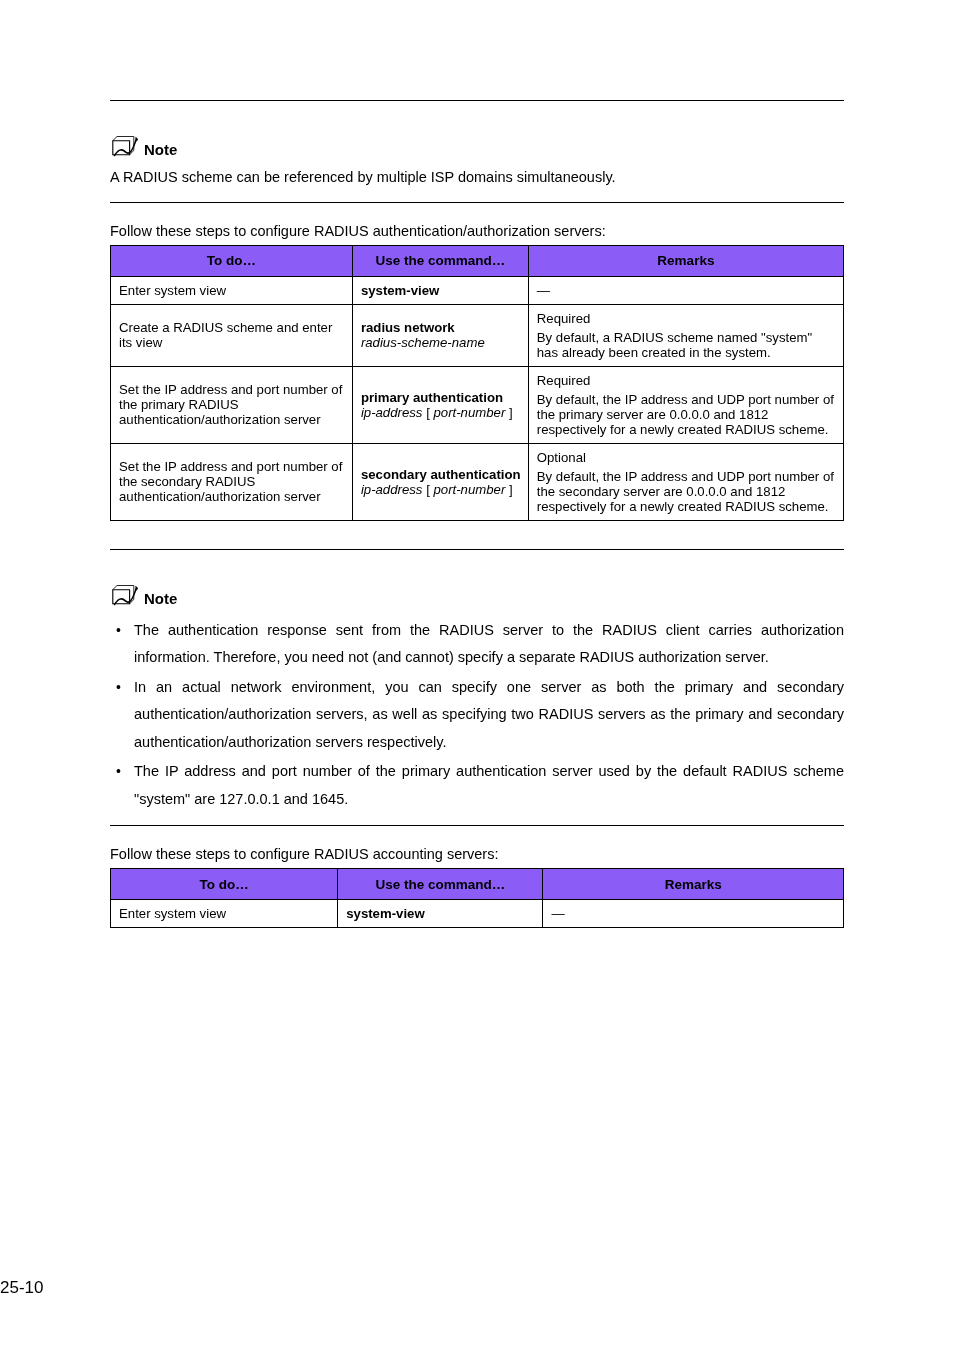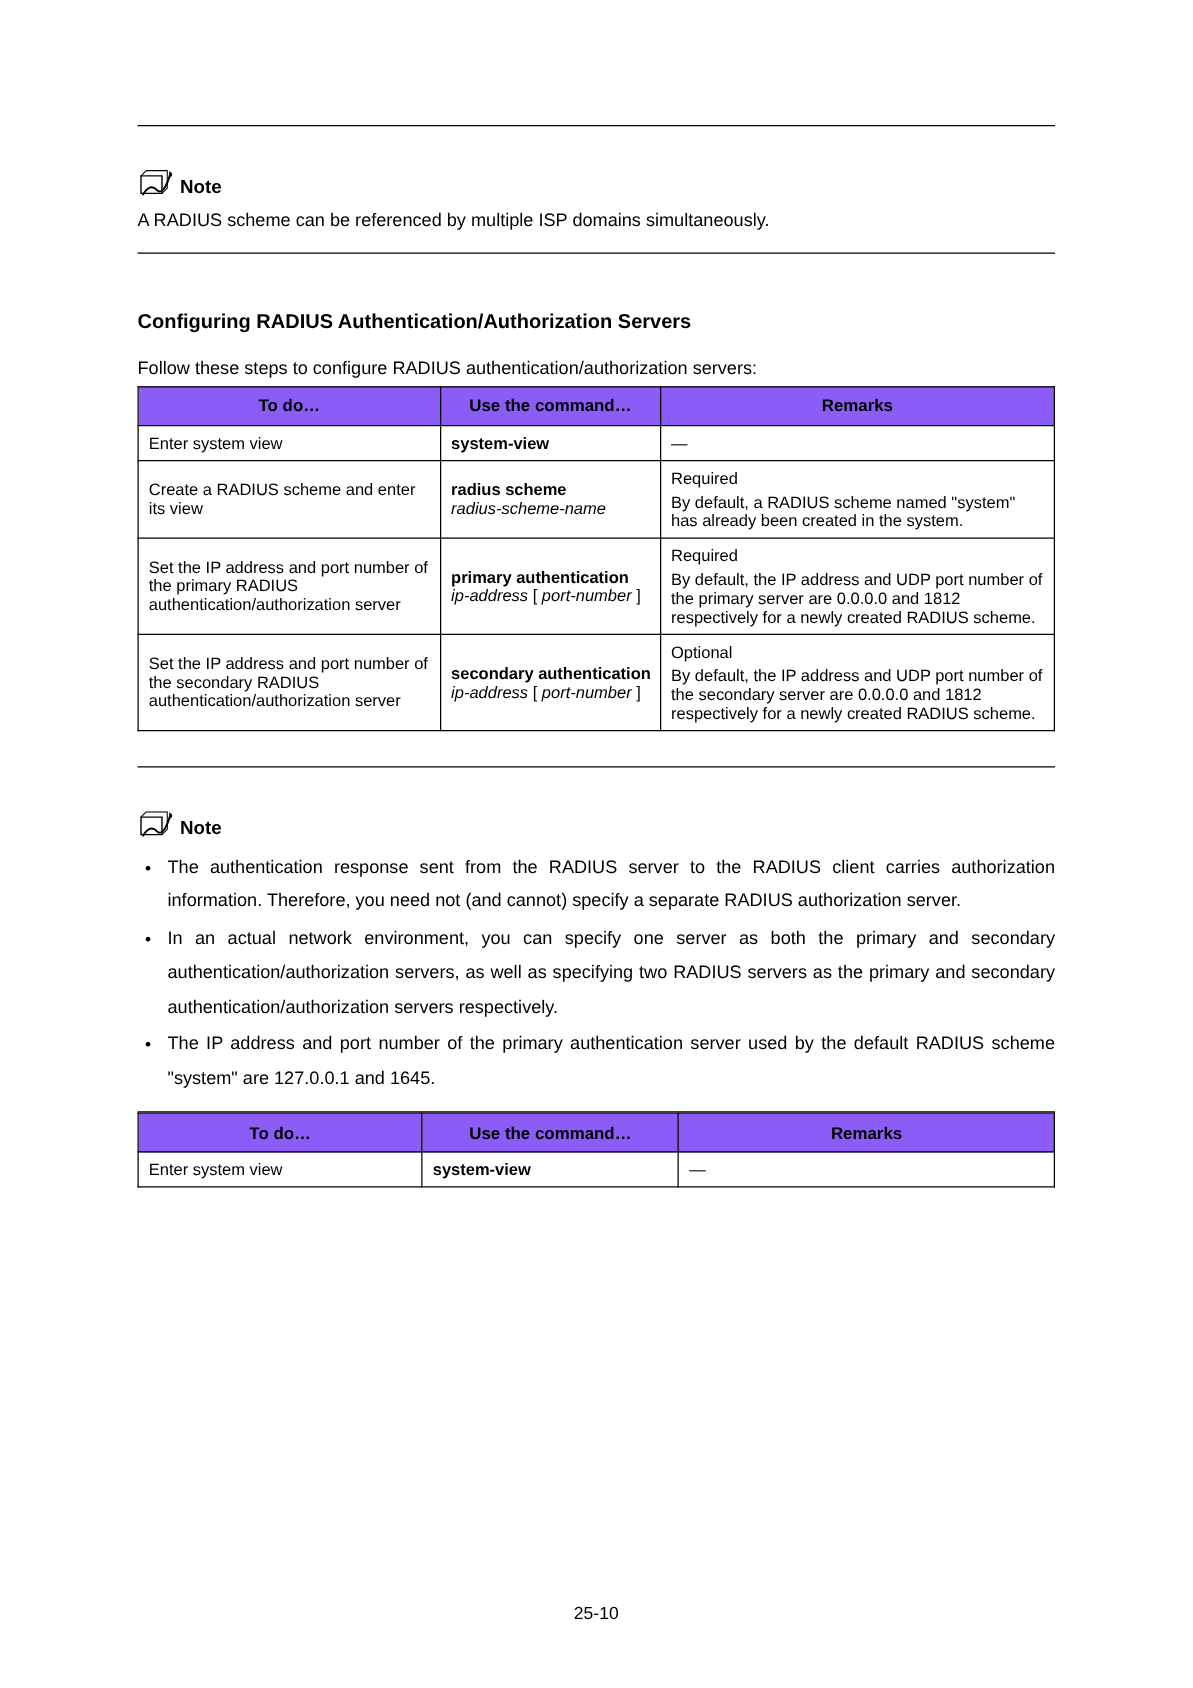--- a/index.html
+++ b/index.html
@@ -102,43 +102,42 @@
     position: absolute;
     left: -18px;
     top: 0;
     font-size: 14px;
   }
   .page-num {
     position: absolute;
     bottom: 52px;
     left: 0;
     width: 954px;
-    text-align: center;
-    font-size: 14px;
+    text-align: left;
+    font-size: 17px;
   }
 </style>
 </head>
 <body>
 
 <div class="page">
 
   <hr class="hr-line">
   <div class="note-row">
     <svg class="note-icon" viewBox="0 0 40 30">
       <path d="M4 6 L28 6 L28 26 L4 26 Z" fill="none" stroke="#000" stroke-width="1.6"></path>
       <path d="M4 6 L10 0 L34 0 L34 20 L28 26" fill="none" stroke="#000" stroke-width="1.2"></path>
       <path d="M6 28 Q14 14 22 22 Q30 30 38 2" fill="none" stroke="#000" stroke-width="2.2"></path>
       <path d="M36 0 L40 4 L38 8" fill="#000"></path>
     </svg>
     <span class="note-label">Note</span>
   </div>
   <p class="body-text">A RADIUS scheme can be referenced by multiple ISP domains simultaneously.</p>
   <hr class="hr-line" style="margin-top:14px">
 
-  <div class="sect-title">Configuring RADIUS Authentication/Authorization Servers</div>
   <div class="intro-line">Follow these steps to configure RADIUS authentication/authorization servers:</div>
 
   <table class="cfg">
     <colgroup>
         <col class="col-to">
         <col class="col-use">
         <col class="col-rem">
       </colgroup>
     <thead>
       <tr>
@@ -149,21 +148,21 @@
     </thead>
     <tbody>
       <tr>
         <td>Enter system view</td>
         <td class="cmd-cell"><span class="b">system-view</span></td>
         <td>—</td>
       </tr>
       <tr>
         <td>Create a RADIUS scheme and enter its view</td>
         <td class="cmd-cell">
-          <span class="b">radius scheme</span>
+          <span class="b">radius network</span>
           <br>
           <span class="i">radius-scheme-name</span>
         </td>
         <td>
           <div>Required</div>
           <div style="margin-top:4px">By default, a RADIUS scheme named "system" has already been created in the system.</div>
         </td>
       </tr>
       <tr>
         <td>Set the IP address and port number of the primary RADIUS authentication/authorization server</td>
@@ -206,20 +205,21 @@
     </svg>
     <span class="note-label">Note</span>
   </div>
   <ul class="bullets">
     <li>The authentication response sent from the RADIUS server to the RADIUS client carries authorization information. Therefore, you need not (and cannot) specify a separate RADIUS authorization server.</li>
     <li>In an actual network environment, you can specify one server as both the primary and secondary authentication/authorization servers, as well as specifying two RADIUS servers as the primary and secondary authentication/authorization servers respectively.</li>
     <li>The IP address and port number of the primary authentication server used by the default RADIUS scheme "system" are 127.0.0.1 and 1645.</li>
   </ul>
   <hr class="hr-line">
 
+  <div class="intro-line">Follow these steps to configure RADIUS accounting servers:</div>
 
   <table class="cfg cfg2">
     <colgroup>
         <col class="col-to">
         <col class="col-use">
         <col class="col-rem">
       </colgroup>
     <thead>
       <tr>
         <th>To do…</th>

